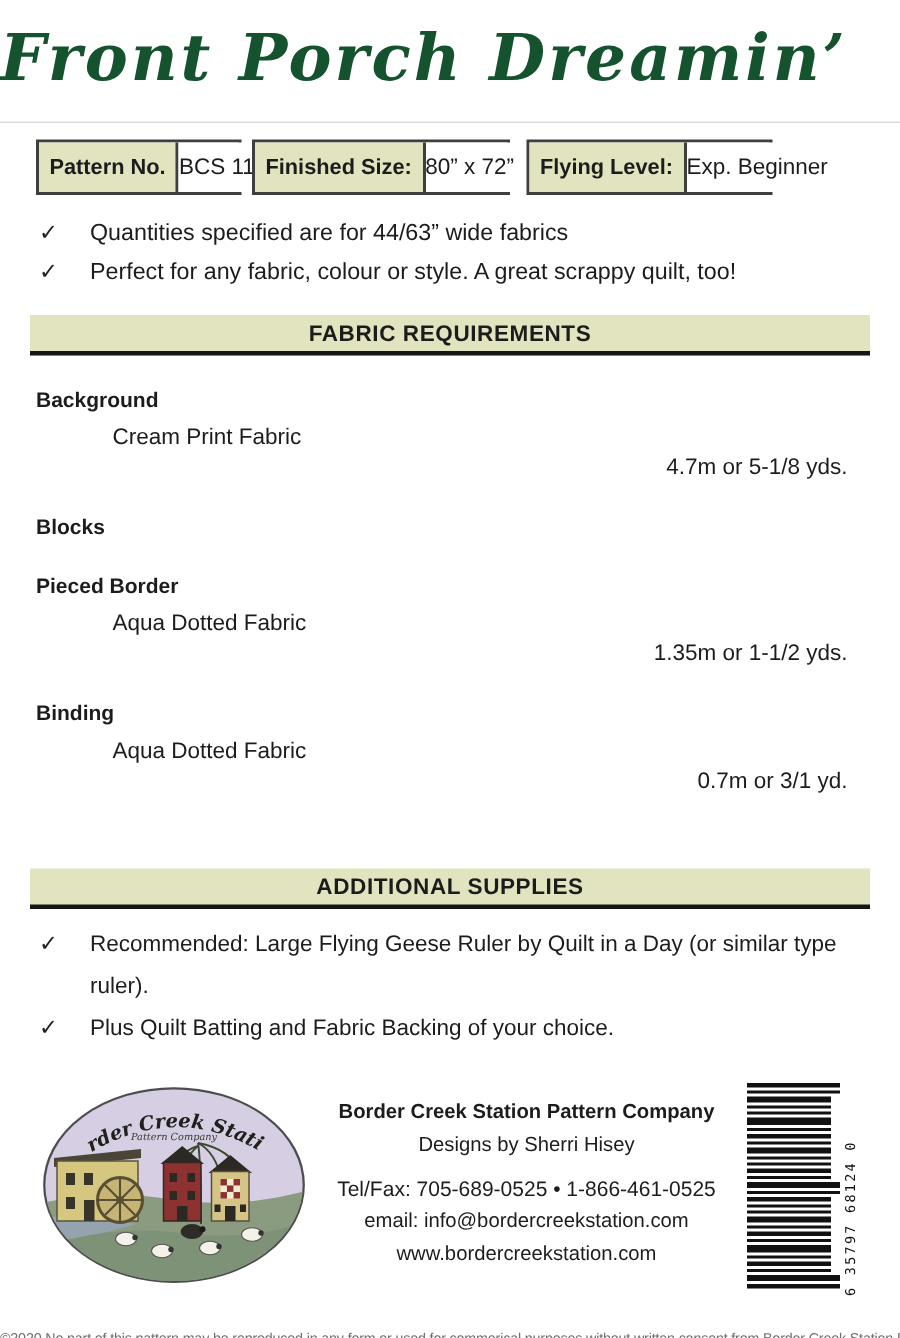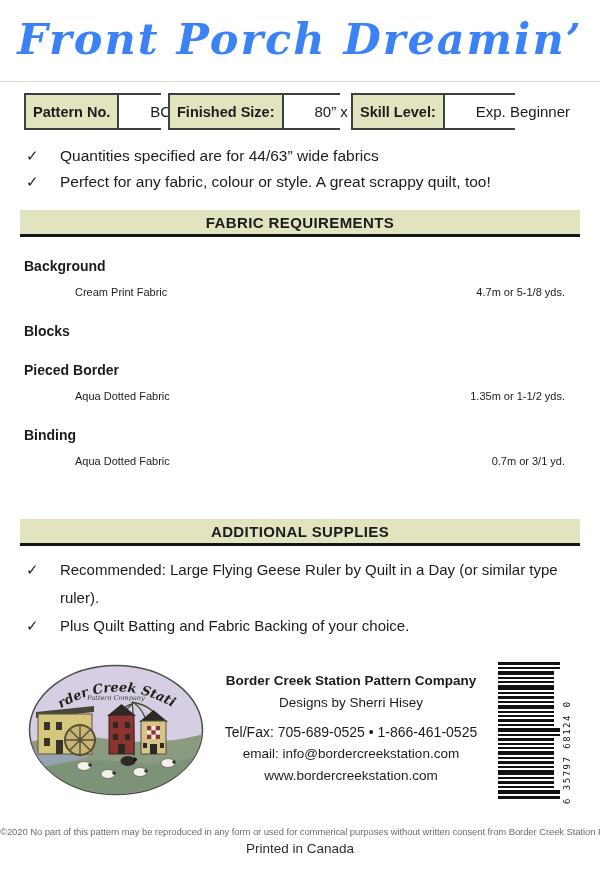--- a/index.html
+++ b/index.html
@@ -3,29 +3,29 @@
 <meta charset="utf-8">
 <style>
   * { margin:0; padding:0; box-sizing:border-box; }
   html,body { width:600px; height:892px; background:#fff; overflow:hidden; }
   body { font-family:"Liberation Sans", sans-serif; color:#1c1c1c; position:relative; }
 
   .page { width:600px; height:892px; position:relative; }
 
   
   .title {
-    margin-top:4px; text-align:center; height:70px; line-height:70px;
+    margin-top:4px; text-align:left; height:70px; line-height:70px;
     font-family:"DejaVu Serif", serif; font-style:italic; font-weight:bold;
-    font-size:43px; color:#3b82f6; letter-spacing:2px;
+    font-size:43px; color:#14532d; letter-spacing:2px;
   }
   .title-rule { border:none; border-top:1px solid #dcdcd4; margin-top:7px; }
 
   
   .info-row { display:flex; margin:11px 44px 0 24px; }
-  .info-box { display:flex; border:2px solid #3f3f3f; height:37px;gap:31px; }
+  .info-box { display:flex; border:2px solid #3f3f3f; height:37px; }
   .info-box.b1 { width:137px; margin-right:7px; }
   .info-box.b2 { width:172px; margin-right:11px; }
   .info-box.b3 { width:164px; }
   .info-label {
     background:#e2e3bf; border-right:2px solid #3f3f3f; font-weight:bold;
     font-size:14.5px; display:flex; align-items:center; padding:0 7px; white-space:nowrap;
   }
   .info-value {
     background:#fff; flex:1; display:flex; align-items:center; justify-content:center;
     font-size:15px; white-space:nowrap;
@@ -41,21 +41,21 @@
     margin:0 20px; background:#e2e3bf; border-bottom:3px solid #161616;
     text-align:center; font-weight:bold; font-size:15px; letter-spacing:.4px;
     padding:4px 0 3px 0;
   }
   .section-bar.fr { margin-top:15px; }
   .section-bar.as { margin-top:48px; }
 
   
   .fab-block { margin-top:19px; }
   .fab-title { margin-left:24px; font-weight:bold; font-size:14px; line-height:20px; }
-  .fab-row { display:flex; margin:6px 35px 0 75px; font-size:11px; line-height:20px; }
+  .fab-row { display:flex; margin:6px 35px 0 75px; font-size:15px; line-height:20px;flex-direction:column; }
   .fab-amt { margin-left:auto; text-align:right; }
 
   
   .supplies { margin:10px 0 0 26px; }
   .supply-row { display:flex; line-height:28px; font-size:15px; }
 
   
   .footer { display:flex; margin:24px 26px 0 28px; align-items:flex-start; }
   .logo-wrap { width:178px; }
   .contact {
@@ -84,21 +84,21 @@
   <div class="info-row">
     <div class="info-box b1">
       <div class="info-label">Pattern No.</div>
       <div class="info-value">BCS 1160</div>
     </div>
     <div class="info-box b2">
       <div class="info-label">Finished Size:</div>
       <div class="info-value">80” x 72”</div>
     </div>
     <div class="info-box b3">
-      <div class="info-label">Skill Level:</div>
+      <div class="info-label">Flying Level:</div>
       <div class="info-value">Exp. Beginner</div>
     </div>
   </div>
 
   <div class="notes">
     <div class="note-row">
       <span class="check">✓</span>
       <span>Quantities specified are for 44/63” wide fabrics</span>
     </div>
     <div class="note-row">

